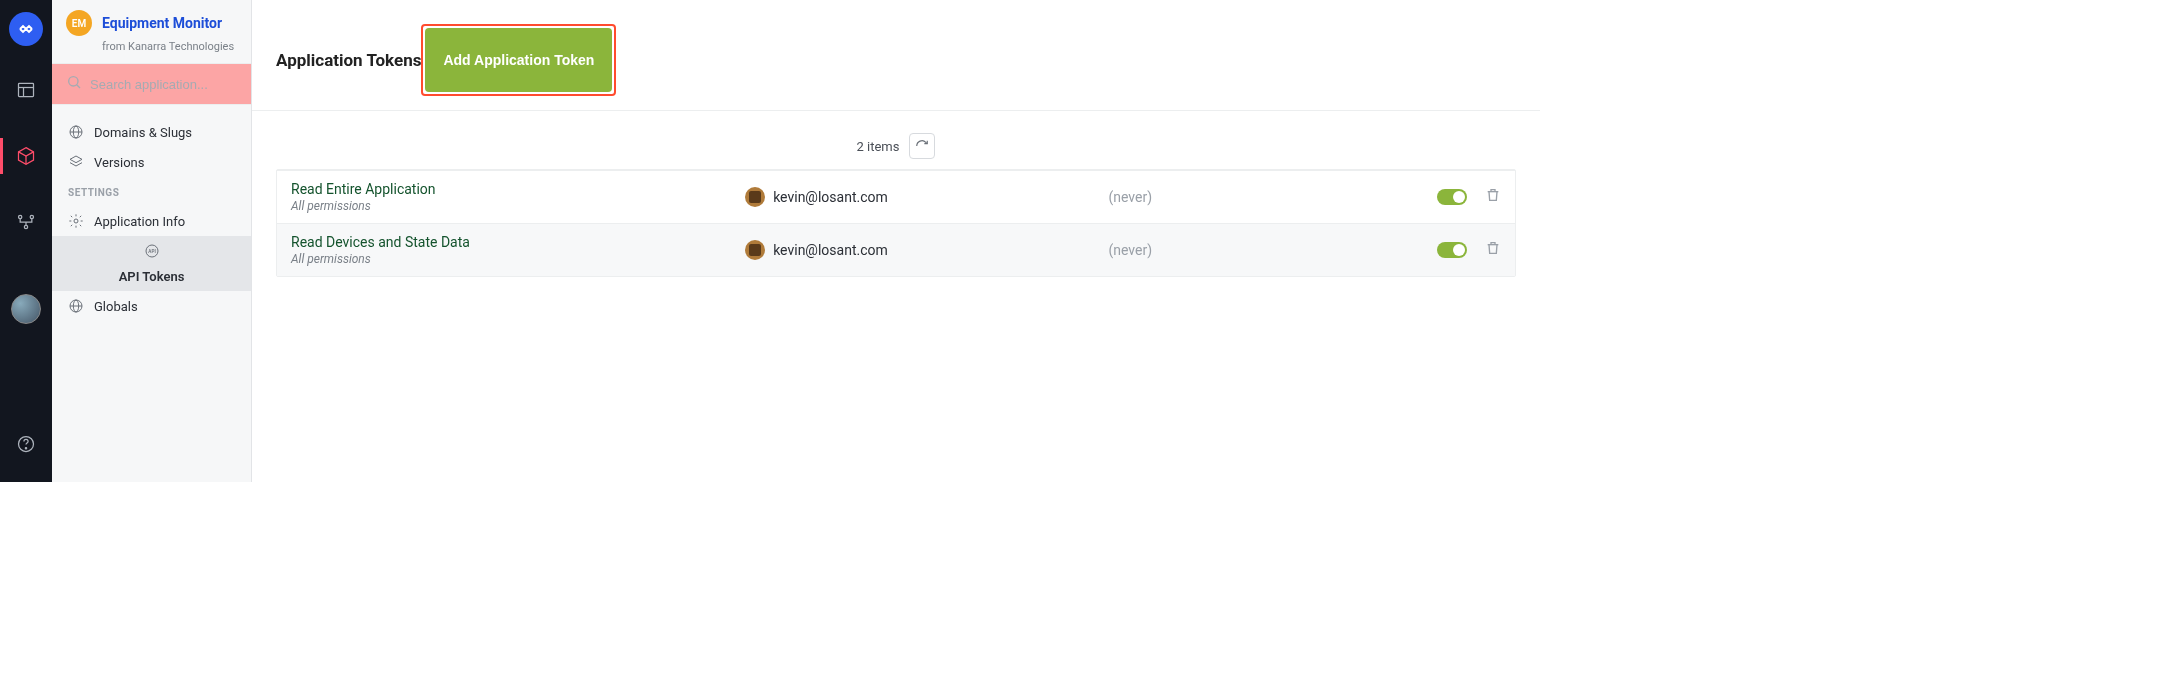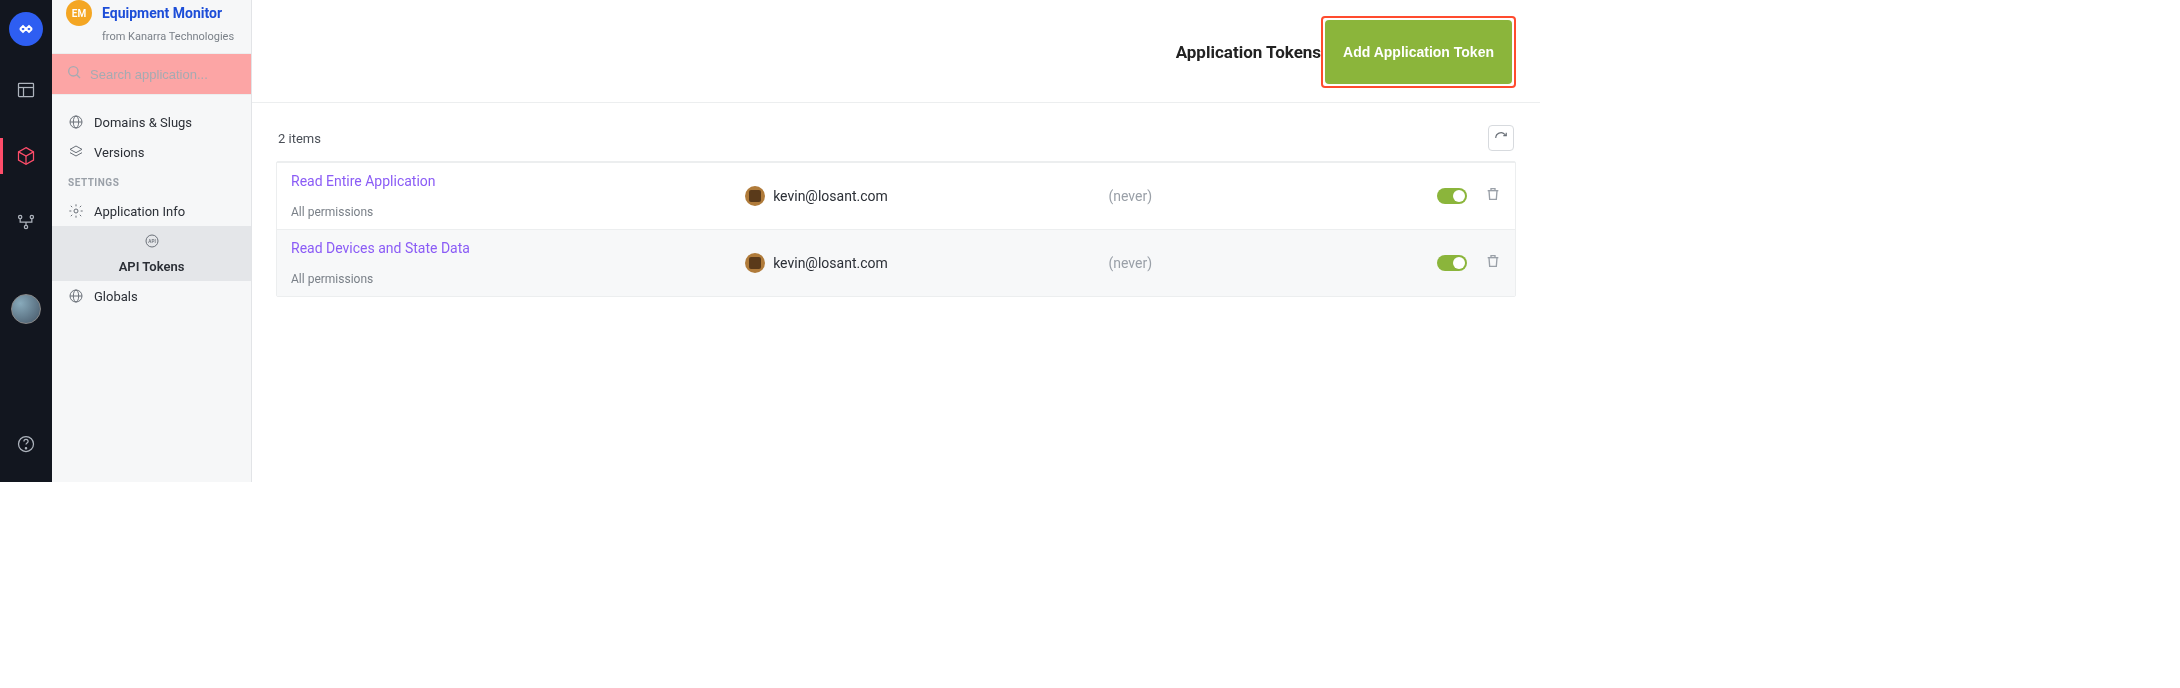--- a/index.html
+++ b/index.html
@@ -60,21 +60,21 @@
     width: 200px;
     background: #f6f7f8;
     border-right: 1px solid #e2e4e7;
     flex-shrink: 0;
     display: flex;
     flex-direction: column;
   }
   .app-header-row {
     display: flex;
     align-items: center;
-    padding: 0 14px 10px 14px;
+    padding: 10px 14px 10px 14px;
     gap: 10px;
   }
   .app-badge {
     width: 26px; height: 26px;
     background: #f4a623;
     border-radius: 50%;
     color: #fff;
     font-size: 10px;
     font-weight: 600;
     display: flex; align-items: center; justify-content: center;
@@ -147,23 +147,24 @@
   
   .main {
     flex: 1;
     display: flex;
     flex-direction: column;
     min-width: 0;
   }
   .page-header {
     display: flex;
     align-items: center;
-    justify-content: flex-end;
+    justify-content: flex-start;
     padding: 16px 24px 14px 24px;
     border-bottom: 1px solid #eceeef;
+    margin-top: 8px;
   }
   .page-title {
     font-size: 17px;
     font-weight: 700;
     color: #222;
   }
   .add-btn {
     background: #8bb53b;
     color: #fff;
     font-size: 14px;
@@ -175,21 +176,21 @@
   }
   .highlight-box {
     border: 2px solid #ff4b2e;
     border-radius: 4px;
     padding: 2px;
     display: inline-block;
   }
 
   .list-meta {
     display: flex;
-    justify-content: space-between;
+    justify-content: center;
     align-items: center;
     gap: 10px;
     padding: 22px 26px 10px 26px;
     font-size: 13px;
     color: #4a4f57;
   }
   .refresh-btn {
     width: 26px; height: 26px;
     border: 1px solid #d7dade;
     border-radius: 4px;
@@ -221,28 +222,29 @@
     padding: 10px 14px;
     border-top: 1px solid #eceeef;
   }
   .trow:nth-child(odd) { background: #fafbfb; }
   .trow:nth-child(even) { background: #fff; }
   
   .tbody .trow:nth-child(1) { background: #fff; }
   .tbody .trow:nth-child(2) { background: #f7f8f9; }
 
   .token-name {
-    color: #8b5cf6;
+    color: #14532d;
     font-size: 14px;
     cursor: pointer;
   }
   .token-sub {
     font-size: 12px;
     color: #7a8088;
-    margin-top: 16px;
+    margin-top: 2px;
+    font-style: italic;
   }
   .created-by {
     display: flex;
     align-items: center;
     gap: 8px;
     font-size: 14px;
     color: #2b2f36;
   }
   .user-avatar {
     width: 20px; height: 20px; border-radius: 50%;

